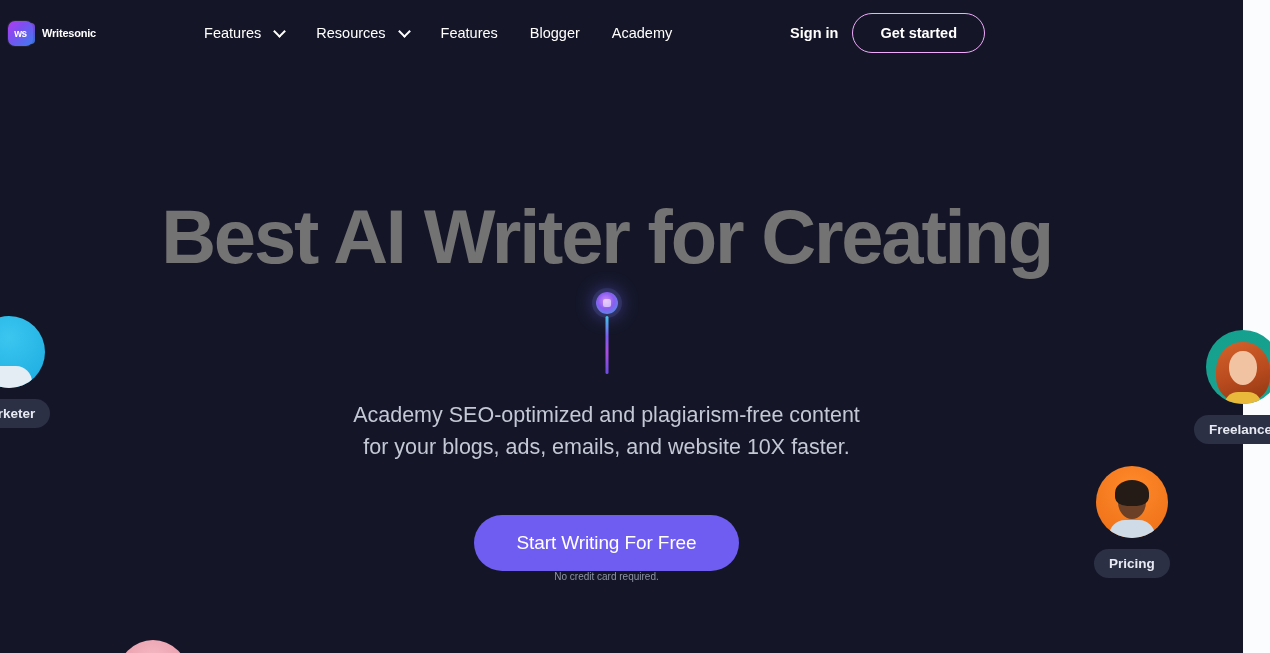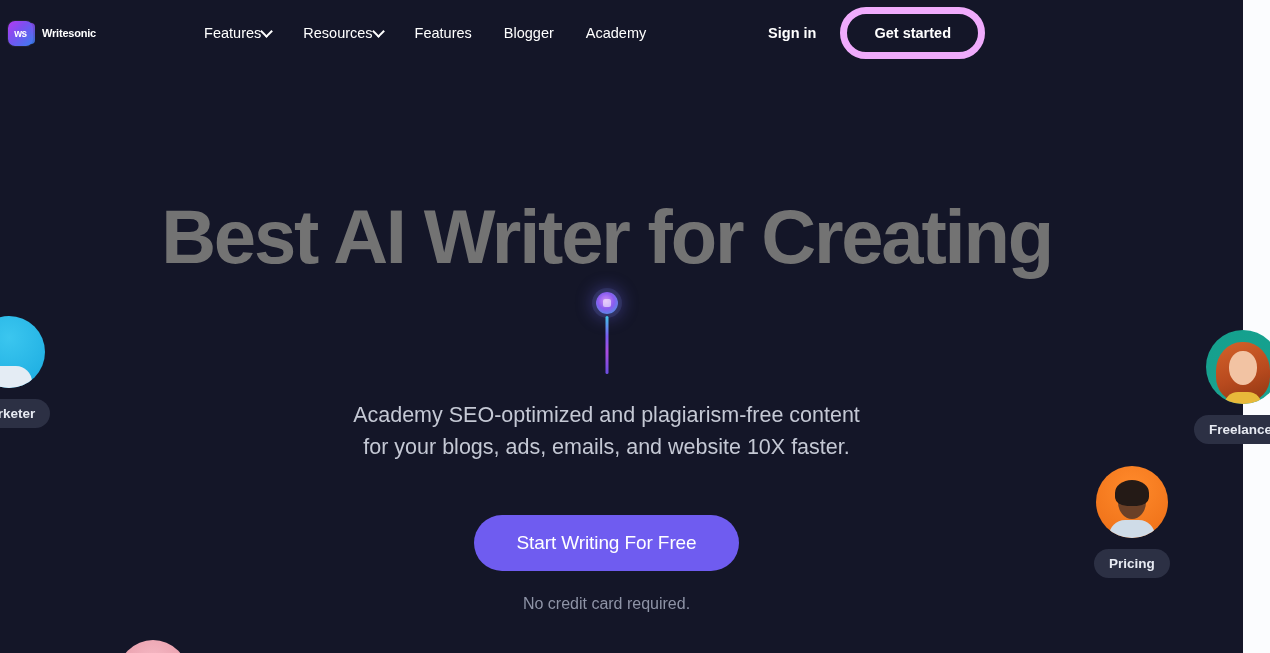--- a/index.html
+++ b/index.html
@@ -108,21 +108,21 @@
   .nav {
     display: flex;
     align-items: center;
     margin-left: 92px;
     gap: 0px;
   }
 
   .nav-item {
     display: flex;
     align-items: center;
-    gap: 1px;
+    gap: 14px;
     color: #ffffff;
     font-size: 14.5px;
     padding: 8px 16px;
     cursor: pointer;
     white-space: nowrap;
   }
 
   .chev {
     display: inline-block;
     width: 9px;
@@ -137,39 +137,38 @@
     width: 7px; height: 7px;
     border-right: 2px solid #ffffff;
     border-bottom: 2px solid #ffffff;
     transform: rotate(45deg);
   }
 
   .header-right {
     margin-left: auto;
     display: flex;
     align-items: center;
-    gap: 10px;
     margin-right: 24px;
   }
 
   .signin {
     color: #ffffff;
     font-size: 14.5px;
     font-weight: bold;
     padding: 8px 14px;
     cursor: pointer;
     white-space: nowrap;
   }
 
   .get-started {
     color: #ffffff;
     font-size: 14.5px;
     font-weight: bold;
     padding: 11px 27px;
-    border: 7px solid #f0abfc;
+    border: 1px solid #f0abfc;
     border-radius: 30px;
     background: transparent;
     cursor: pointer;
     white-space: nowrap;
     font-family: "Liberation Sans", sans-serif;
   }
 
   
   .hero {
     position: absolute;
@@ -250,23 +249,22 @@
     font-weight: normal;
     border: none;
     border-radius: 36px;
     padding: 17px 42px;
     cursor: pointer;
     font-family: "Liberation Sans", sans-serif;
     letter-spacing: -0.1px;
   }
 
   .cta-note {
-    margin-top: 24px;
     color: #8e93a6;
-    font-size: 16px;
+    font-size: 10px;
   }
 
   
   .persona {
     position: absolute;
     z-index: 20;
     display: flex;
     flex-direction: column;
     align-items: center;
   }

